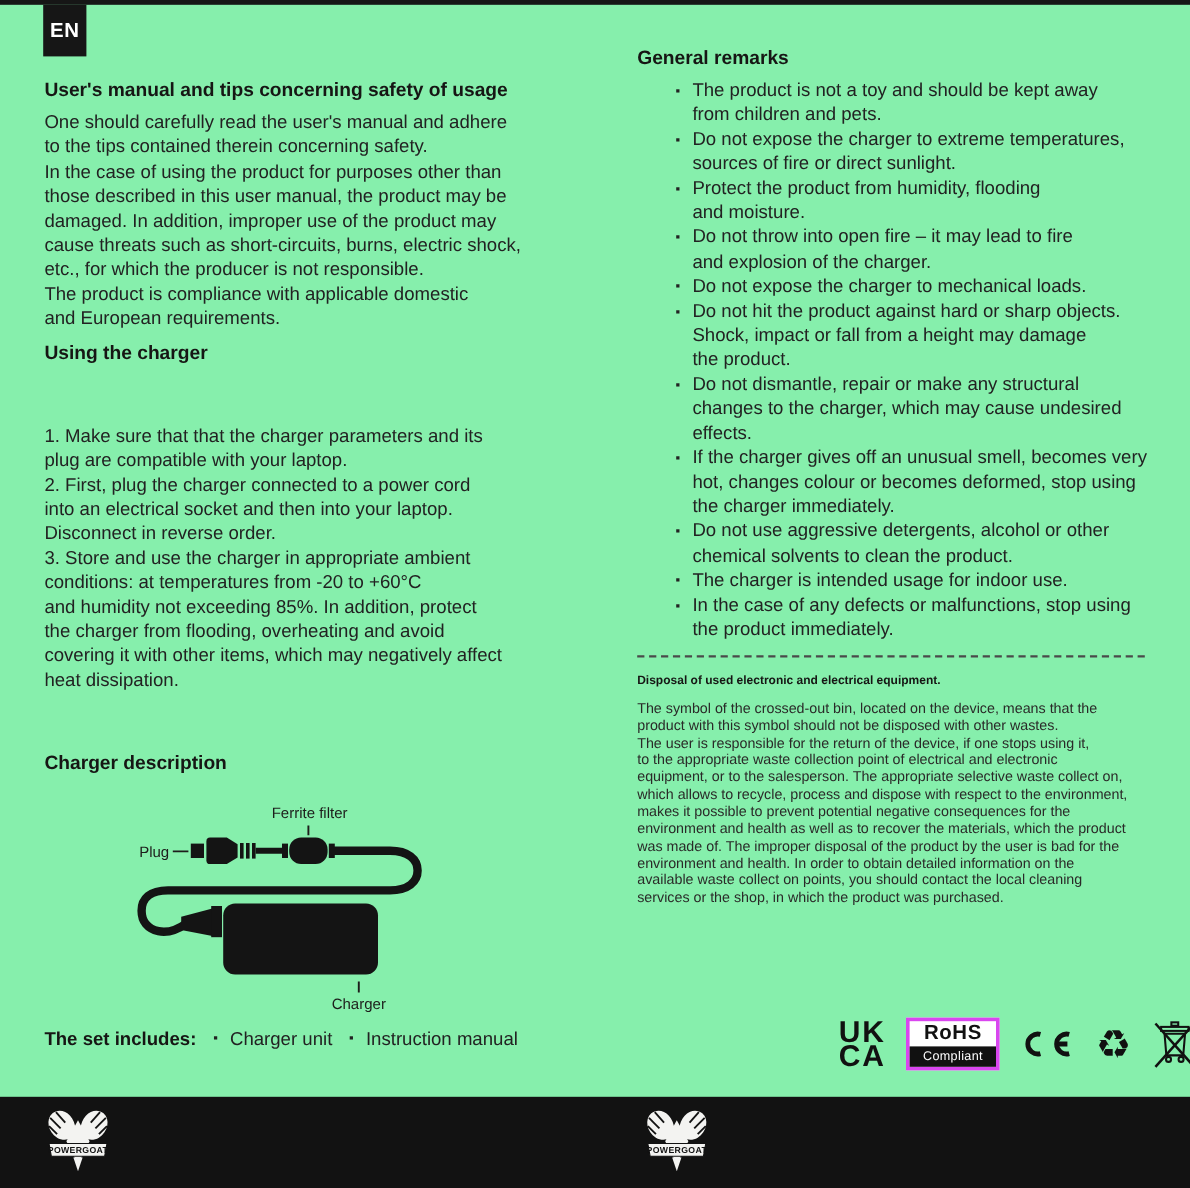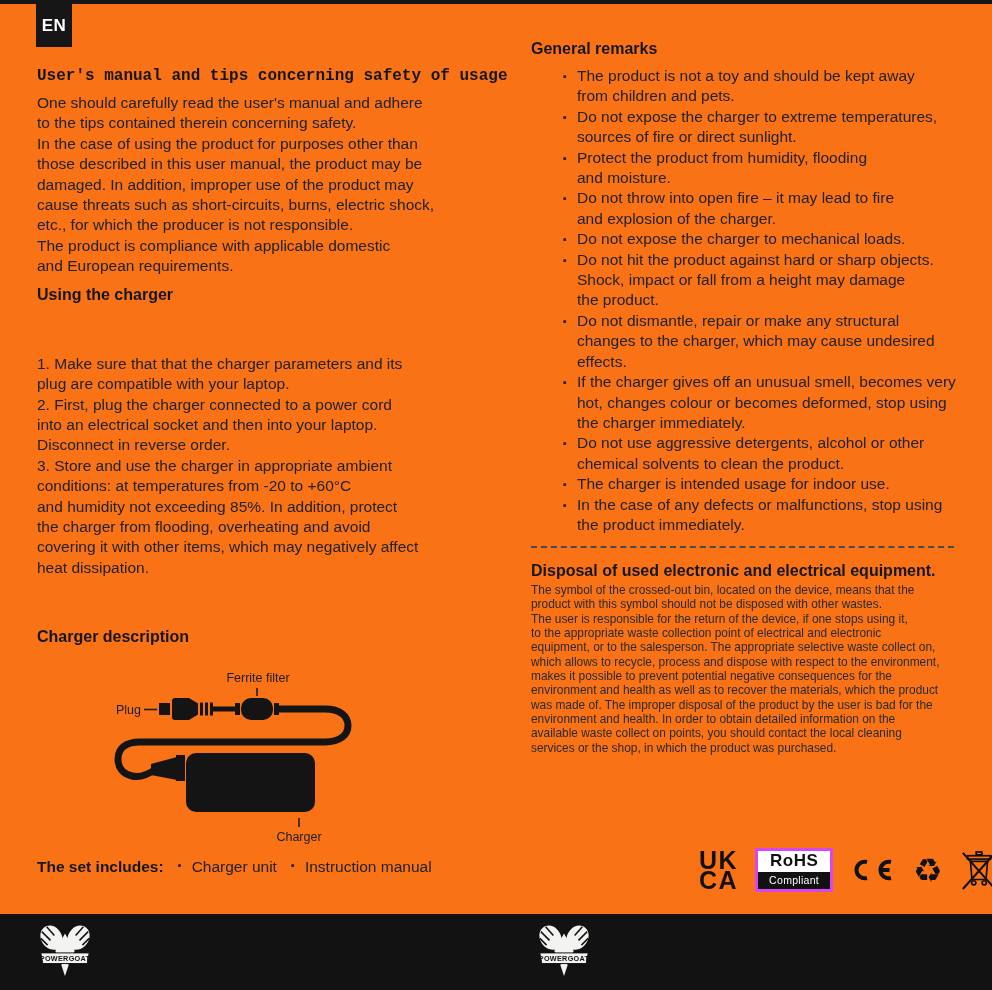--- a/index.html
+++ b/index.html
@@ -1,18 +1,18 @@
 <!DOCTYPE html>
 <html><head>
 <meta charset="utf-8">
 <style>
   html,body { margin:0; padding:0; background:#e9e8e5; }
   .page {
     position:relative; width:992px; height:990px; overflow:hidden;
-    background:#f97316; color:#1d1d1b;
+    background:#86efac; color:#1d1d1b;
     font-family:"Liberation Sans", sans-serif;
   }
   
   .topbar { position:absolute; left:0; top:0; width:992px; height:4px; background:#161616; }
   .en-badge {
     position:absolute; left:36px; top:4px; width:36px; height:43px;
     background:#161616; color:#fff; display:flex; align-items:center; justify-content:center;
     font-size:17px; font-weight:bold; letter-spacing:0.5px;
   }
   
@@ -24,21 +24,21 @@
     font-size:15.5px; line-height:20.4px; white-space:pre-line; color:#222;
   }
   ul.blist li::before {
     content:"\25AA"; position:absolute; left:1px; top:0;
     font-size:11px; line-height:20.4px; color:#222;
   }
   .usage p { margin:0; }
   
   .dashed-sep { position:absolute; left:531px; top:546px; width:423px; border-top:2px dashed #4a4a4a; }
   
-  .small-title { position:absolute; left:531px; top:562px; margin:0; font-size:16px; font-weight:bold; color:#161614; }
+  .small-title { position:absolute; left:531px; top:562px; margin:0; font-size:10px; font-weight:bold; color:#161614; }
   .small-text { position:absolute; left:531px; top:583px; width:432px; font-size:11.9px; line-height:14.35px; white-space:pre-line; color:#2a2a28; }
   
   .set-includes { position:absolute; left:37px; top:858px; font-size:15.5px; color:#222; }
   .set-includes .lbl { font-weight:bold; color:#161614; }
   .inc-item { margin-left:14px; position:relative; padding-left:14px; }
   .inc-item::before { content:"\25AA"; position:absolute; left:0; top:1px; font-size:11px; }
   
   .diagram { position:absolute; left:37px; top:658px; }
   .diagram text { font-family:"Liberation Sans", sans-serif; font-size:12.5px; fill:#1d1d1b; }
   
@@ -58,21 +58,21 @@
 </head>
 <body>
 
 <div class="page">
 
   <div class="topbar"></div>
   <div class="en-badge">
     <span>EN</span>
   </div>
 
-  <h2 class="h" style="left:37px; top:67px;font-family:Liberation Mono, monospace;">User's manual and tips concerning safety of usage</h2>
+  <h2 class="h" style="left:37px; top:67px;">User's manual and tips concerning safety of usage</h2>
 
   <div class="body-text" style="left:37px; top:93px; width:440px;">One should carefully read the user's manual and adhere
 to the tips contained therein concerning safety.
 In the case of using the product for purposes other than
 those described in this user manual, the product may be
 damaged. In addition, improper use of the product may
 cause threats such as short-circuits, burns, electric shock,
 etc., for which the producer is not responsible.
 The product is compliance with applicable domestic
 and European requirements.</div>

